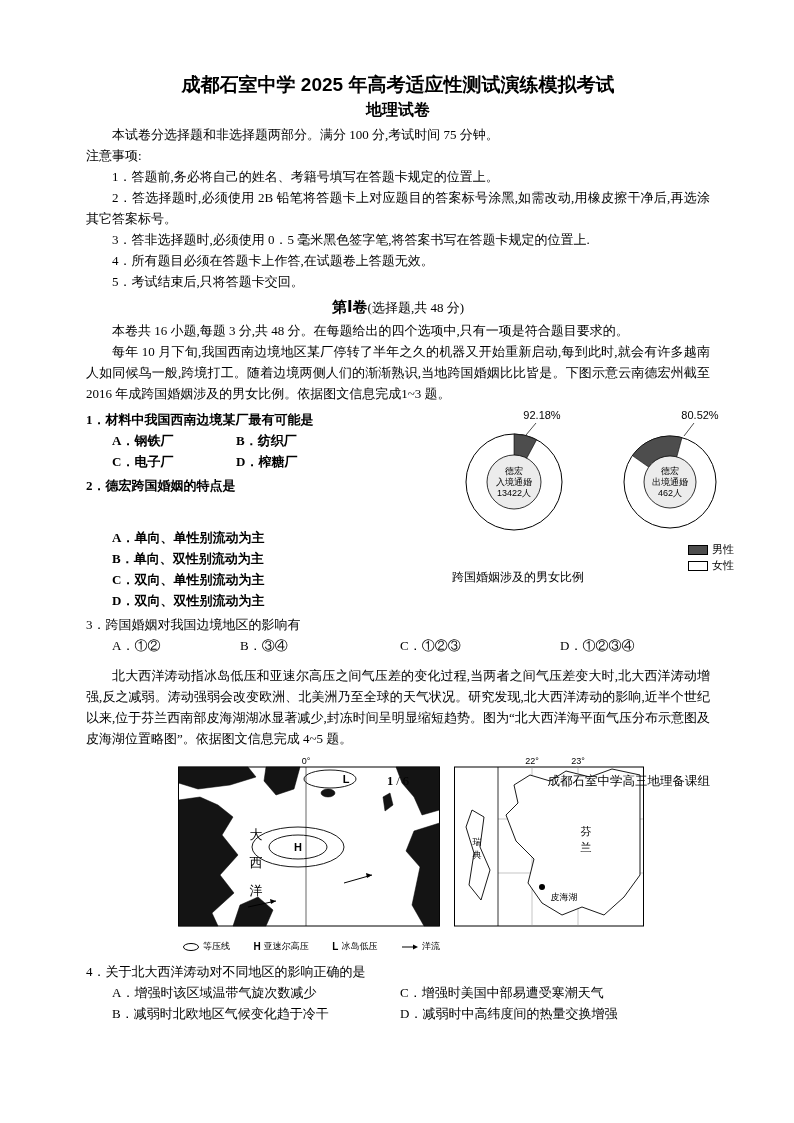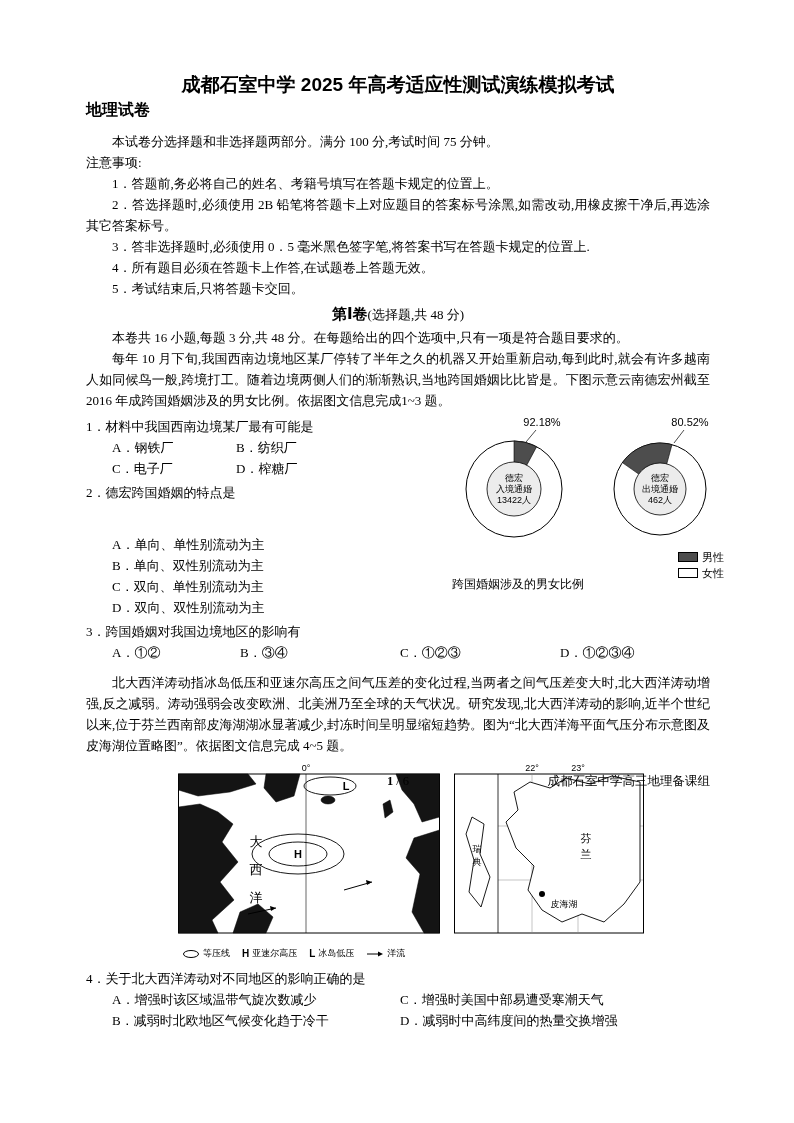--- a/index.html
+++ b/index.html
@@ -9,65 +9,65 @@
     font-family:"Liberation Serif","DejaVu Serif",serif;
     color:#000; font-size:13px; line-height:21px;
   }
   .page { position:relative; width:794px; height:816px; padding:72px 84px 0 86px; background:#fff; }
 
   .title {
     text-align:center; font-size:19px; line-height:26px; font-weight:bold;
     font-family:"Liberation Sans","DejaVu Sans",sans-serif;
   }
   .subtitle {
-    text-align:left; font-size:16px; line-height:24px; font-weight:bold;
-    font-family:"Liberation Sans","DejaVu Sans",sans-serif; margin-bottom:9px;
+    text-align:center; font-size:16px; line-height:24px; font-weight:bold;
+    font-family:"Liberation Sans","DejaVu Sans",sans-serif; margin-bottom:2px;
   }
   p.indent { text-indent:2em; text-align:justify; }
   .section-heading { text-align:center; margin:4px 0 2px 0; }
   .sh-main { font-weight:bold; font-size:15px; font-family:"Liberation Sans","DejaVu Sans",sans-serif; }
   .sh-sub  { font-size:13px;font-family:Liberation Serif, serif; }
 
   .qstem { margin-top:3px; }
   .optgrid { padding-left:26px; display:grid; }
   .optgrid.two-narrow { grid-template-columns:124px 1fr; }
   .optgrid.two-wide   { grid-template-columns:288px 1fr; }
   .optgrid.four       { grid-template-columns:128px 160px 160px 1fr; }
   .optlist { padding-left:26px;margin-top:31px; }
   .items-row { padding-left:26px; display:flex; gap:22px; }
 
   .row { display:flex; margin-top:2px; }
-  .col-left { width:352px; flex:0 0 352px; }
+  .col-left { width:352px; flex:0 0 352px;font-weight:bold; }
   .figure1 { flex:1; padding-left:6px; }
-  .pies { display:flex; gap:6px; }
+  .pies { display:flex; gap:16px; }
   .pie-bg { fill:#fff; stroke:#000; stroke-width:1; }
   .pie-slice { stroke:#000; stroke-width:0.6; }
   .pie-inner { fill:#ececec; stroke:#000; stroke-width:0.8; }
   .pie-center { font-size:9px; text-anchor:middle; font-family:"Liberation Sans","DejaVu Sans",sans-serif; }
   .pct { font-size:11px; text-anchor:middle; font-family:"Liberation Sans","DejaVu Sans",sans-serif; }
   .fig1-bottom { display:flex; align-items:flex-start; margin-top:4px; }
   .fig1-caption { font-size:12px; margin-left:8px; margin-top:25px; }
-  .fig1-legend { margin-left:auto; margin-right:6px; font-size:11px; }
+  .fig1-legend { margin-left:auto; margin-right:6px; font-size:11px;font-family:Liberation Mono, monospace; }
   .legend-item { display:flex; align-items:center; gap:4px; line-height:16px; }
   .legend-box { width:20px; height:10px; border:1px solid #000; display:inline-block; }
 
   .figure2 { margin:6px 0 4px 92px; display:flex; gap:14px; align-items:flex-start; }
   .map-border { fill:#fff; stroke:#000; stroke-width:1; }
   .land { fill:#141414; stroke:#000; stroke-width:0.5; }
   .coast { fill:#ffffff; stroke:#000; stroke-width:0.9; }
   .isobar { fill:none; stroke:#000; stroke-width:0.9; }
   .grid-line { stroke:#8a8a8a; stroke-width:0.5; }
   .map-t { font-size:9px; text-anchor:middle; font-family:"Liberation Sans","DejaVu Sans",sans-serif; }
   .map-cjk { font-size:13px; text-anchor:middle; }
   .map-cjk-s { font-size:9px; text-anchor:middle; }
   .map-cjk-m { font-size:11px; text-anchor:middle; }
   .hl { font-size:11px; font-weight:bold; text-anchor:middle; font-family:"Liberation Sans","DejaVu Sans",sans-serif; }
   .cur { stroke:#000; stroke-width:1; fill:none; }
   .maplegend { display:flex; gap:12px; align-items:center; font-size:9px; margin-top:3px; padding-left:4px;
-               font-family:"Liberation Sans","DejaVu Sans",sans-serif; }
+               font-family:"Liberation Sans","DejaVu Sans",sans-serif;justify-content:space-between; }
   .maplegend .sym { font-weight:bold; font-size:10px; }
   .ml-item { display:flex; align-items:center; gap:3px; }
 
   .footer { position:absolute; left:86px; right:84px; bottom:24px; font-size:12.5px; }
   .footer-center { text-align:center; }
   .footer-center .pgnum { font-weight:bold; }
   .footer-right { position:absolute; right:0; top:0; }
 </style>
 </head>
 <body>

